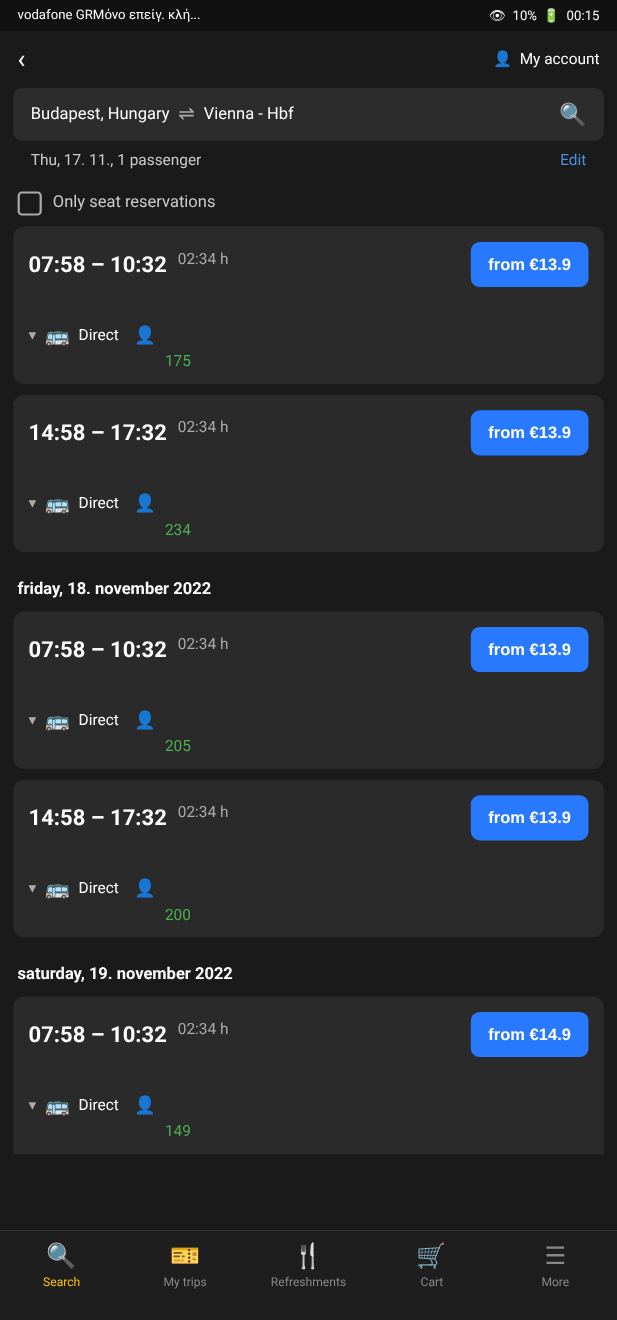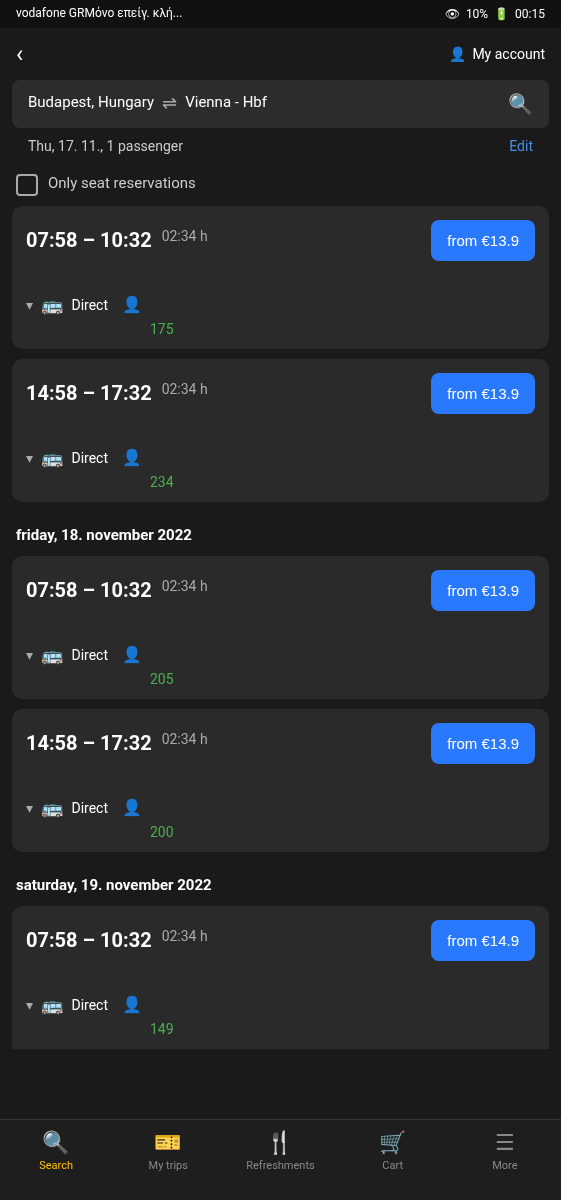--- a/index.html
+++ b/index.html
@@ -124,21 +124,21 @@
     .time-info { display: flex; align-items: flex-start; gap: 10px; }
     .time-range { font-size: 20px; font-weight: bold; color: #fff; }
     .duration { font-size: 14px; color: #aaa; }
     .price-btn {
       background: #2979ff;
       color: #fff;
       border: none;
       border-radius: 8px;
       padding: 12px 16px;
       font-size: 15px;
-      font-weight: normal;
+      font-weight: bold;
       cursor: pointer;
       white-space: nowrap;
     }
     .card-bottom {
       display: flex;
       align-items: center;
       gap: 8px;
     }
     .chevron-down { color: #aaa; font-size: 14px; cursor: pointer; }
     .train-icon { color: #29b6f6; font-size: 18px; }

